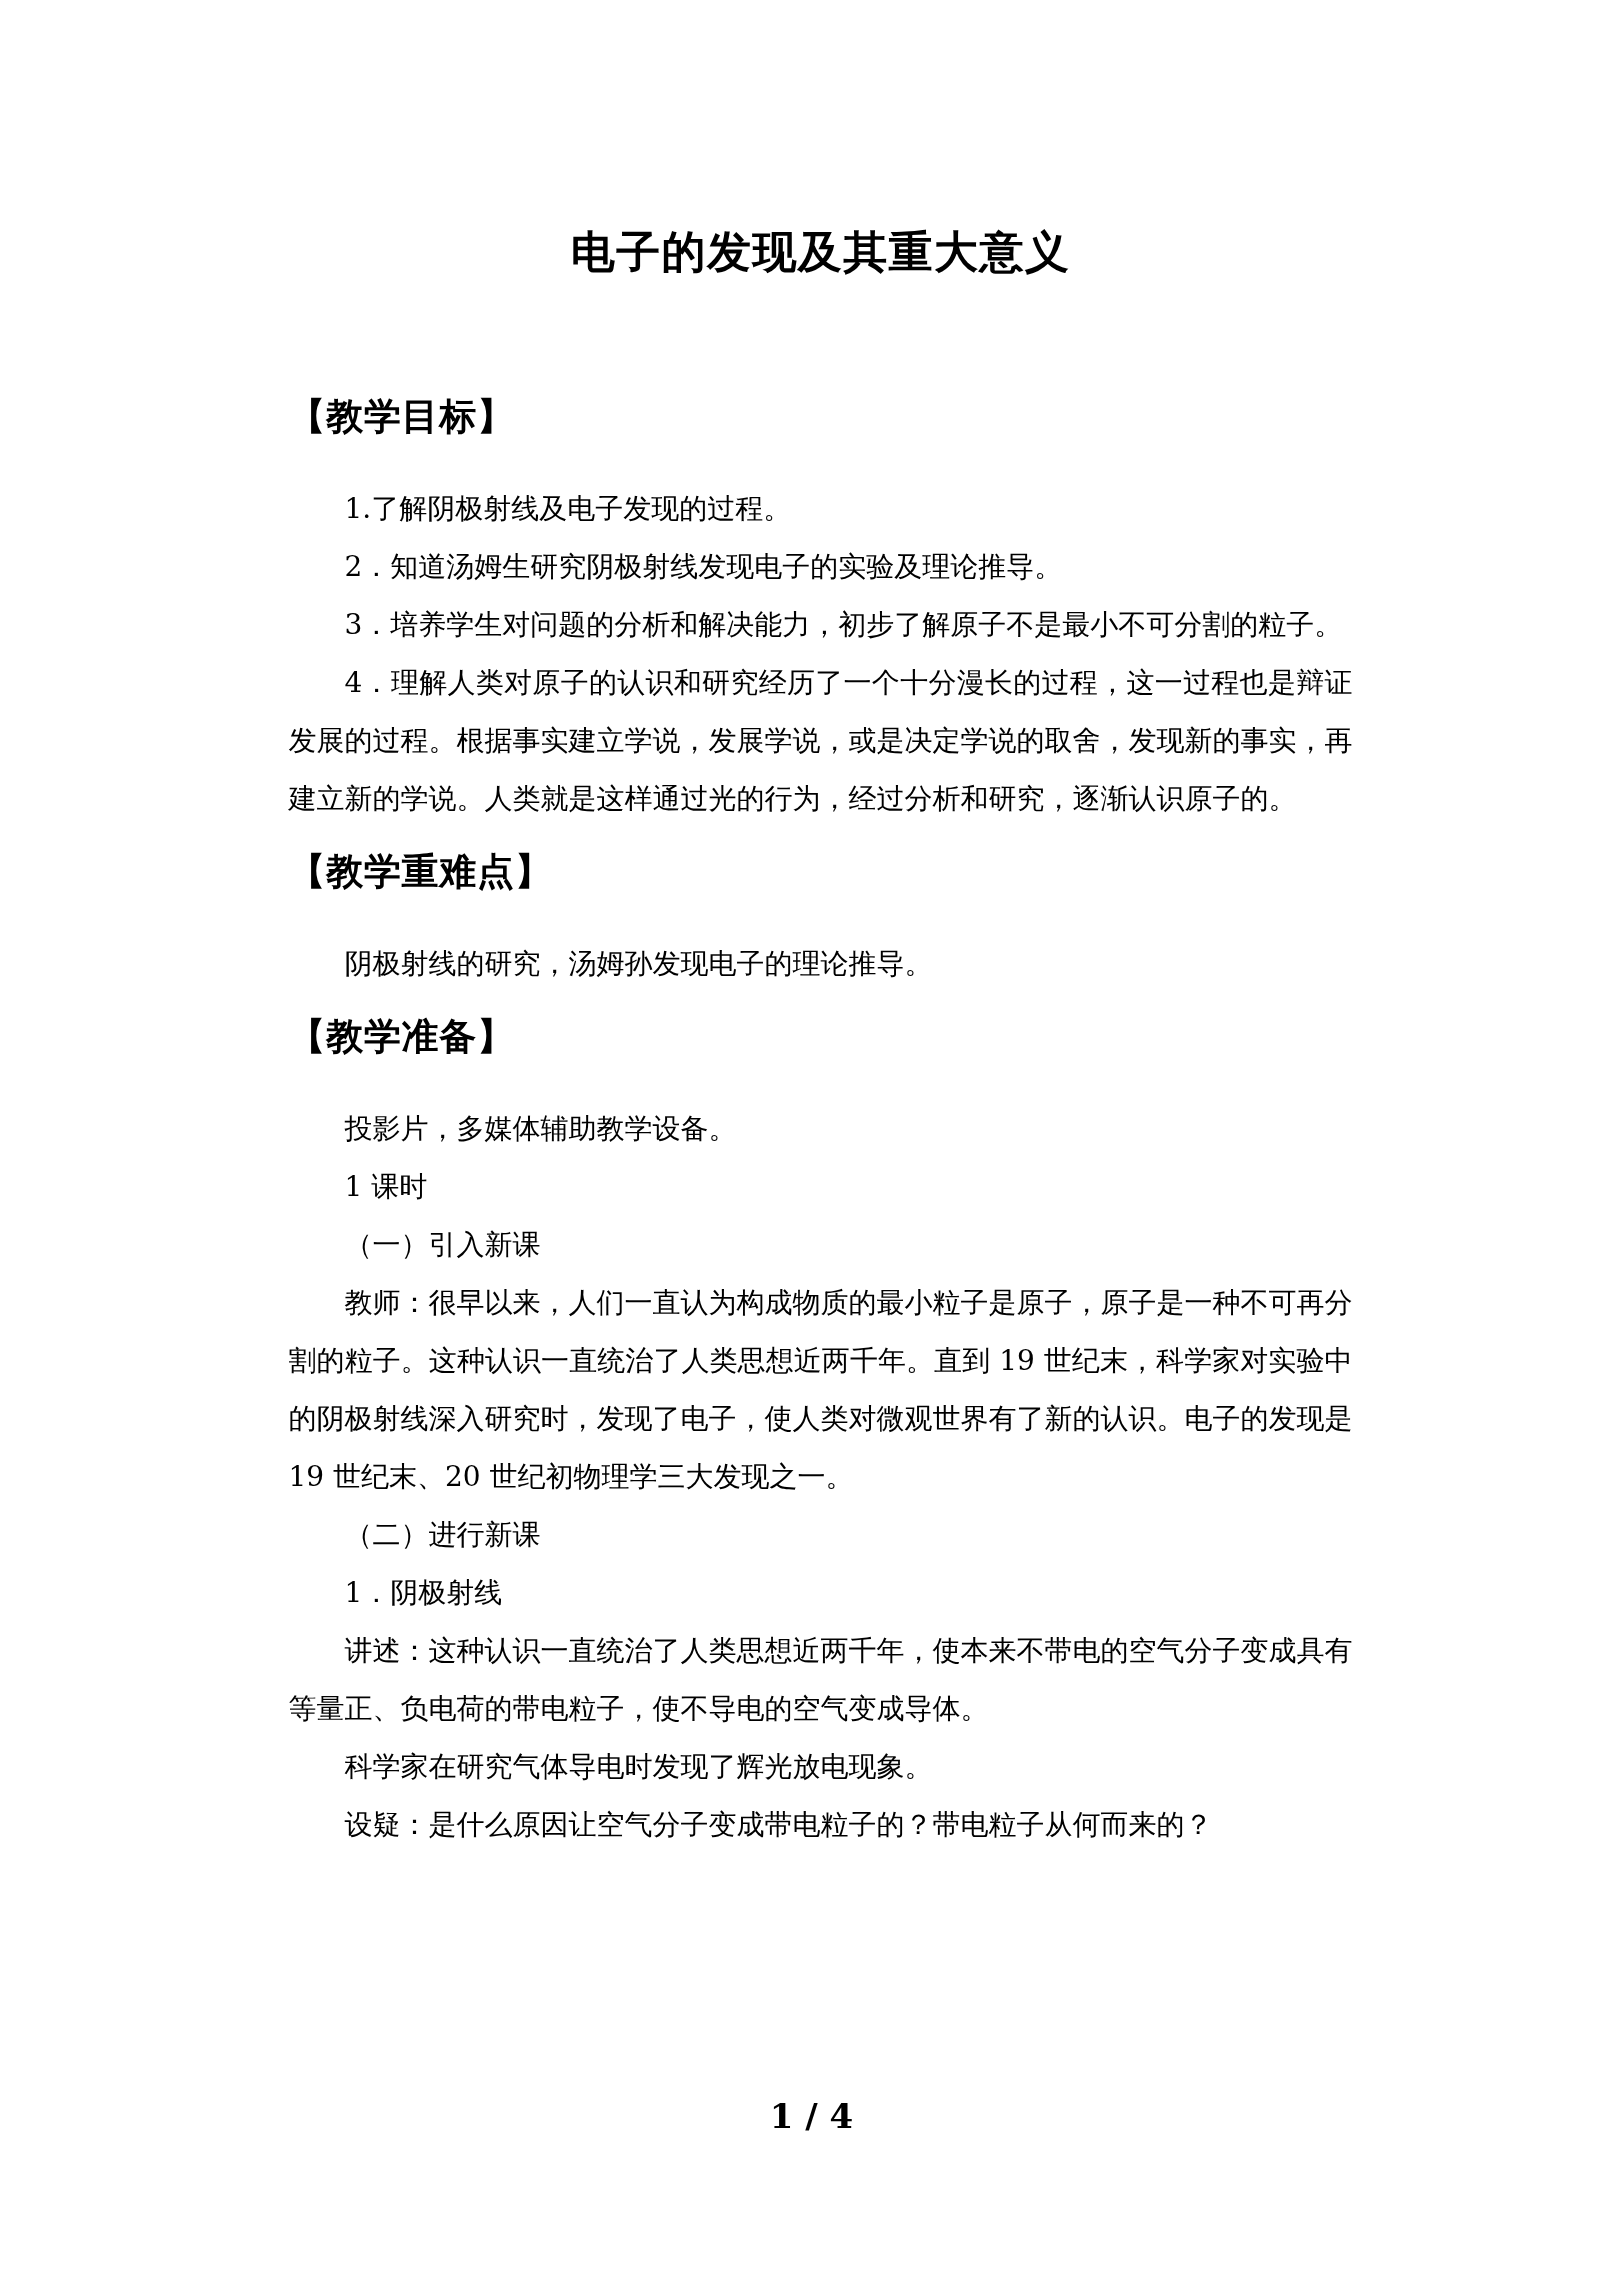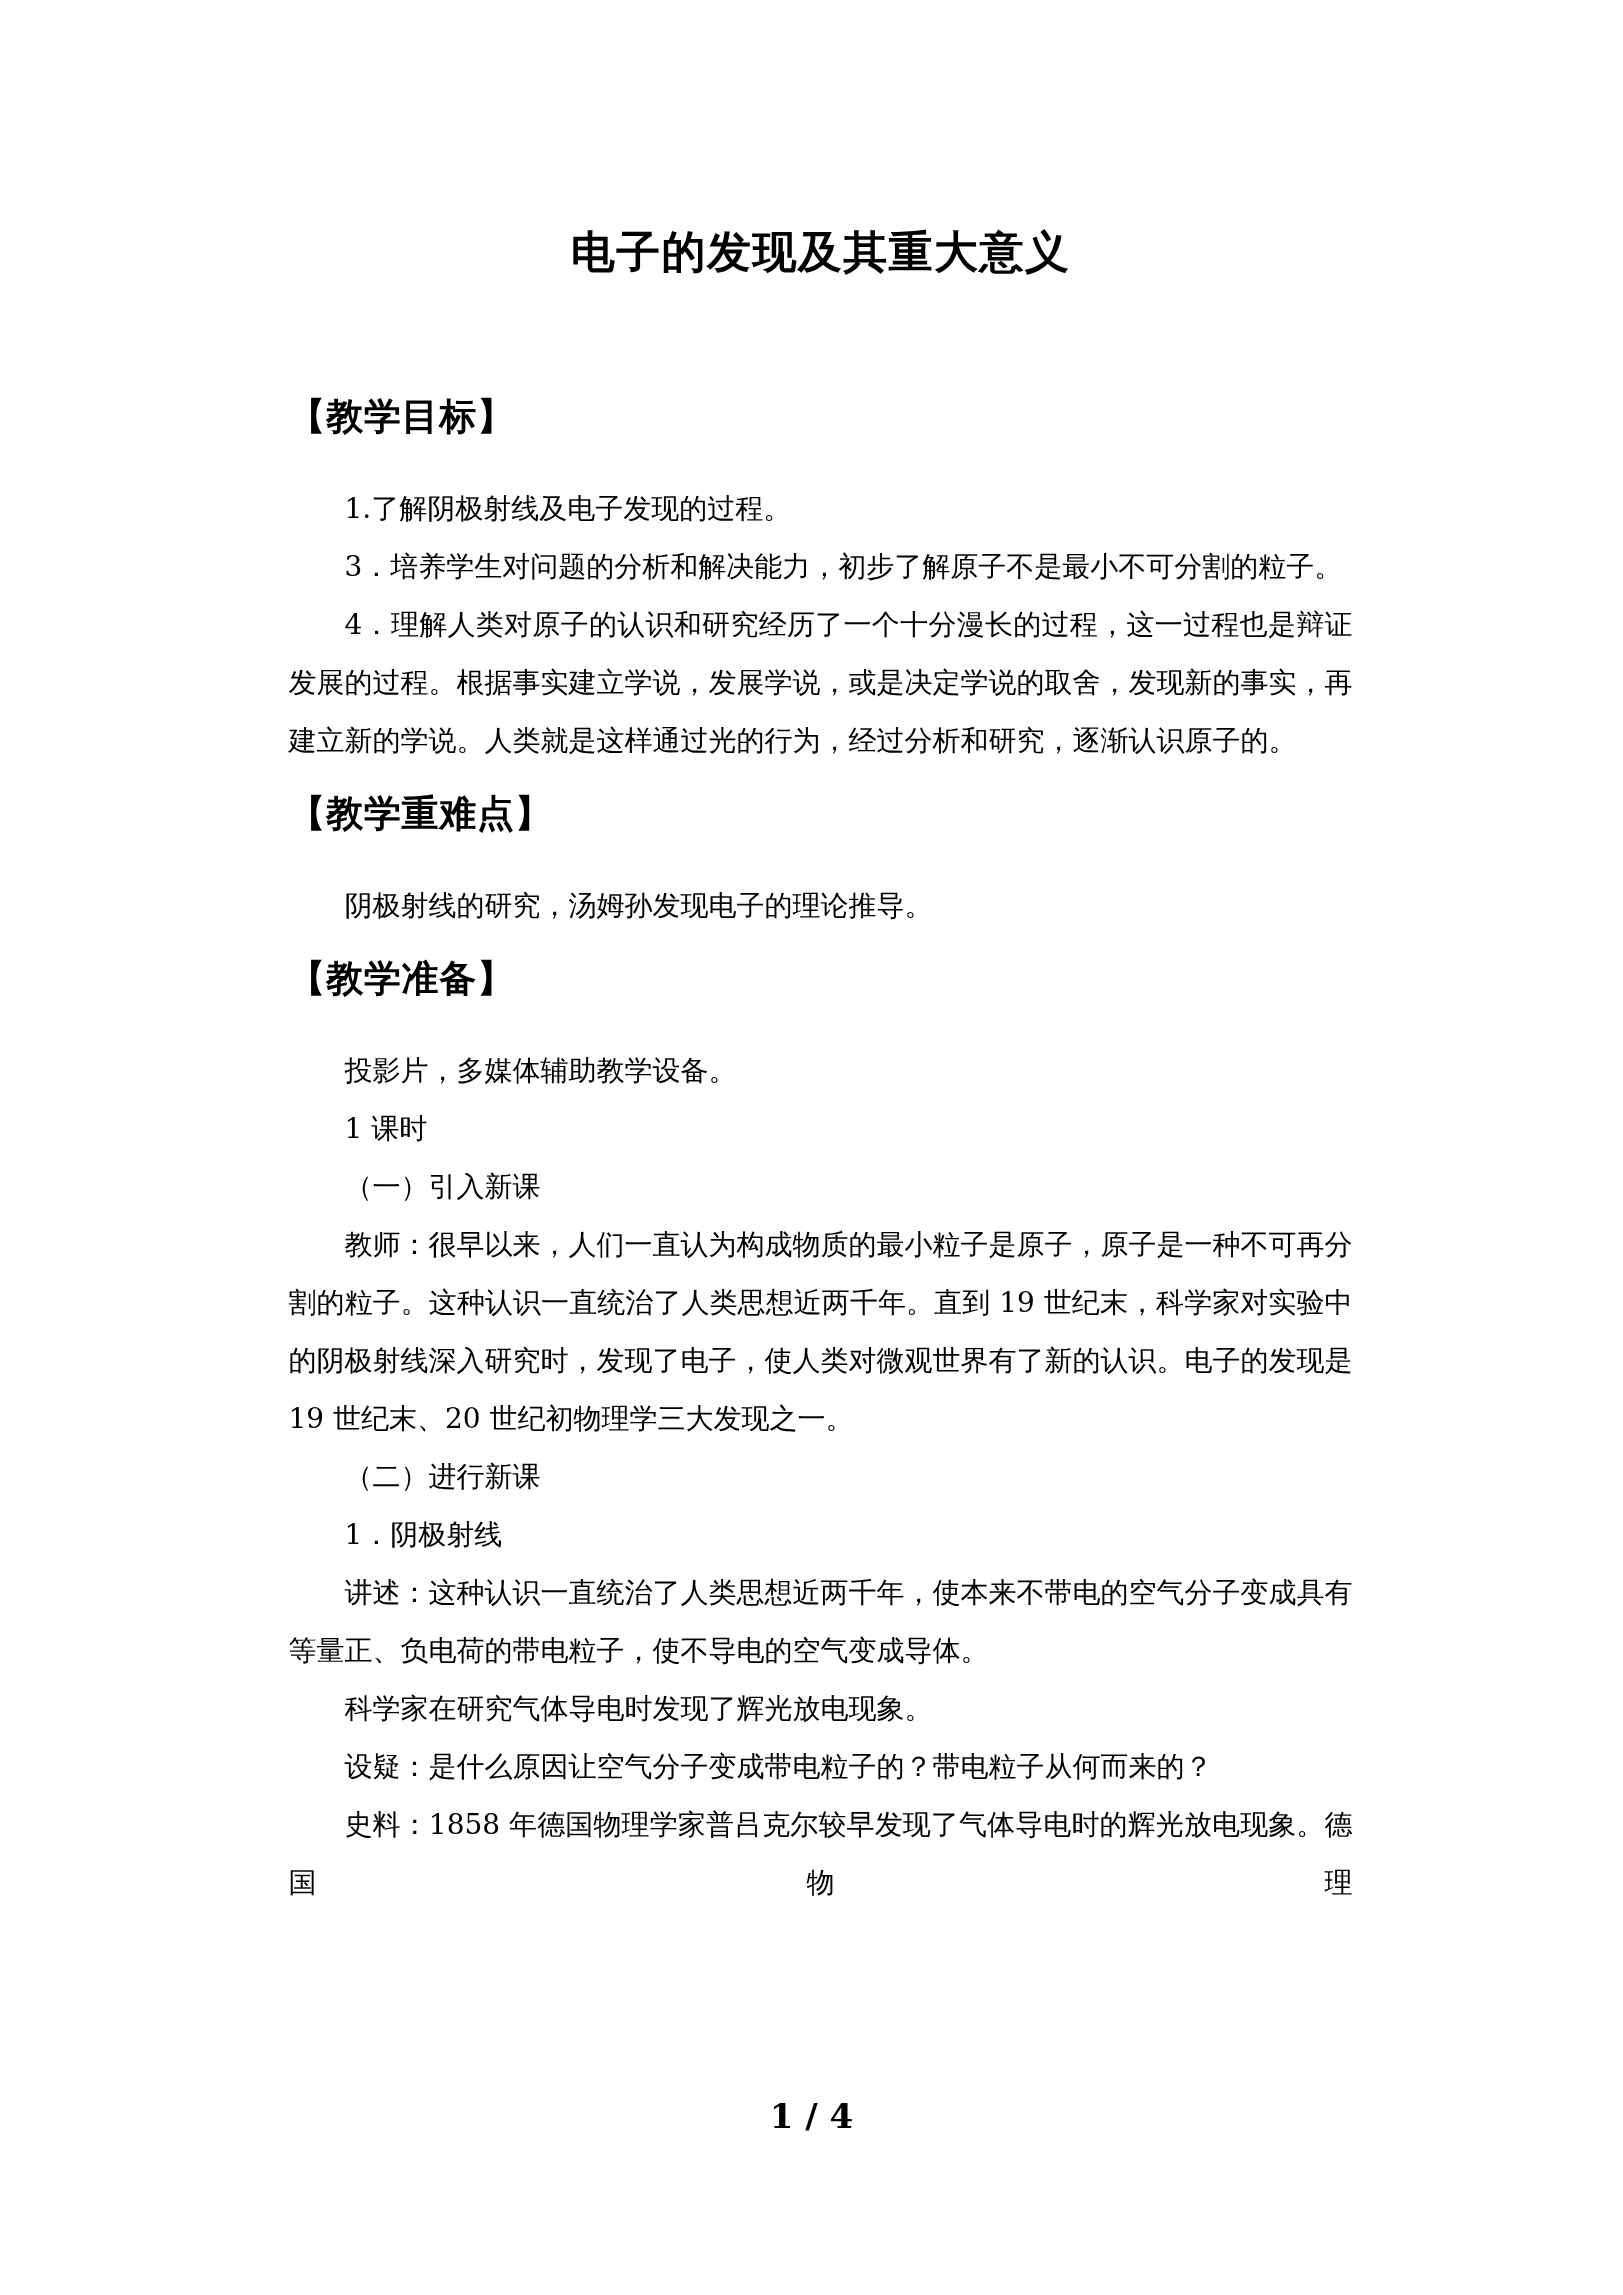--- a/index.html
+++ b/index.html
@@ -64,20 +64,21 @@
 </head>
 <body>
 
 <div class="page">
 
   <h1 class="doc-title">电子的发现及其重大意义</h1>
 
   <section>
     <h2 class="hd">【教学目标】</h2>
     <p class="para">1.了解阴极射线及电子发现的过程。</p>
+    <p class="para">2．知道汤姆生研究阴极射线发现电子的实验及理论推导。</p>
     <p class="para">3．培养学生对问题的分析和解决能力，初步了解原子不是最小不可分割的粒子。</p>
     <p class="para">4．理解人类对原子的认识和研究经历了一个十分漫长的过程，这一过程也是辩证发展的过程。根据事实建立学说，发展学说，或是决定学说的取舍，发现新的事实，再建立新的学说。人类就是这样通过光的行为，经过分析和研究，逐渐认识原子的。</p>
   </section>
 
   <section>
     <h2 class="hd">【教学重难点】</h2>
     <p class="para">阴极射线的研究，汤姆孙发现电子的理论推导。</p>
   </section>
 
   <section>
@@ -90,21 +91,20 @@
   </section>
 
   <section>
     <p class="para">（一）引入新课</p>
     <p class="para">教师：很早以来，人们一直认为构成物质的最小粒子是原子，原子是一种不可再分割的粒子。这种认识一直统治了人类思想近两千年。直到 19 世纪末，科学家对实验中的阴极射线深入研究时，发现了电子，使人类对微观世界有了新的认识。电子的发现是 19 世纪末、20 世纪初物理学三大发现之一。</p>
     <p class="para">（二）进行新课</p>
     <p class="para">1．阴极射线</p>
     <p class="para">讲述：这种认识一直统治了人类思想近两千年，使本来不带电的空气分子变成具有等量正、负电荷的带电粒子，使不导电的空气变成导体。</p>
     <p class="para">科学家在研究气体导电时发现了辉光放电现象。</p>
     <p class="para">设疑：是什么原因让空气分子变成带电粒子的？带电粒子从何而来的？</p>
-    <p class="para cont">史料：1858 年德国物理学家普吕克尔较早发现了气体导电时的辉光放电现象。德国物理</p>
   </section>
 
   <div class="footer">
     <span>1 / 4</span>
   </div>
 
 </div>
 
 
 </body></html>

